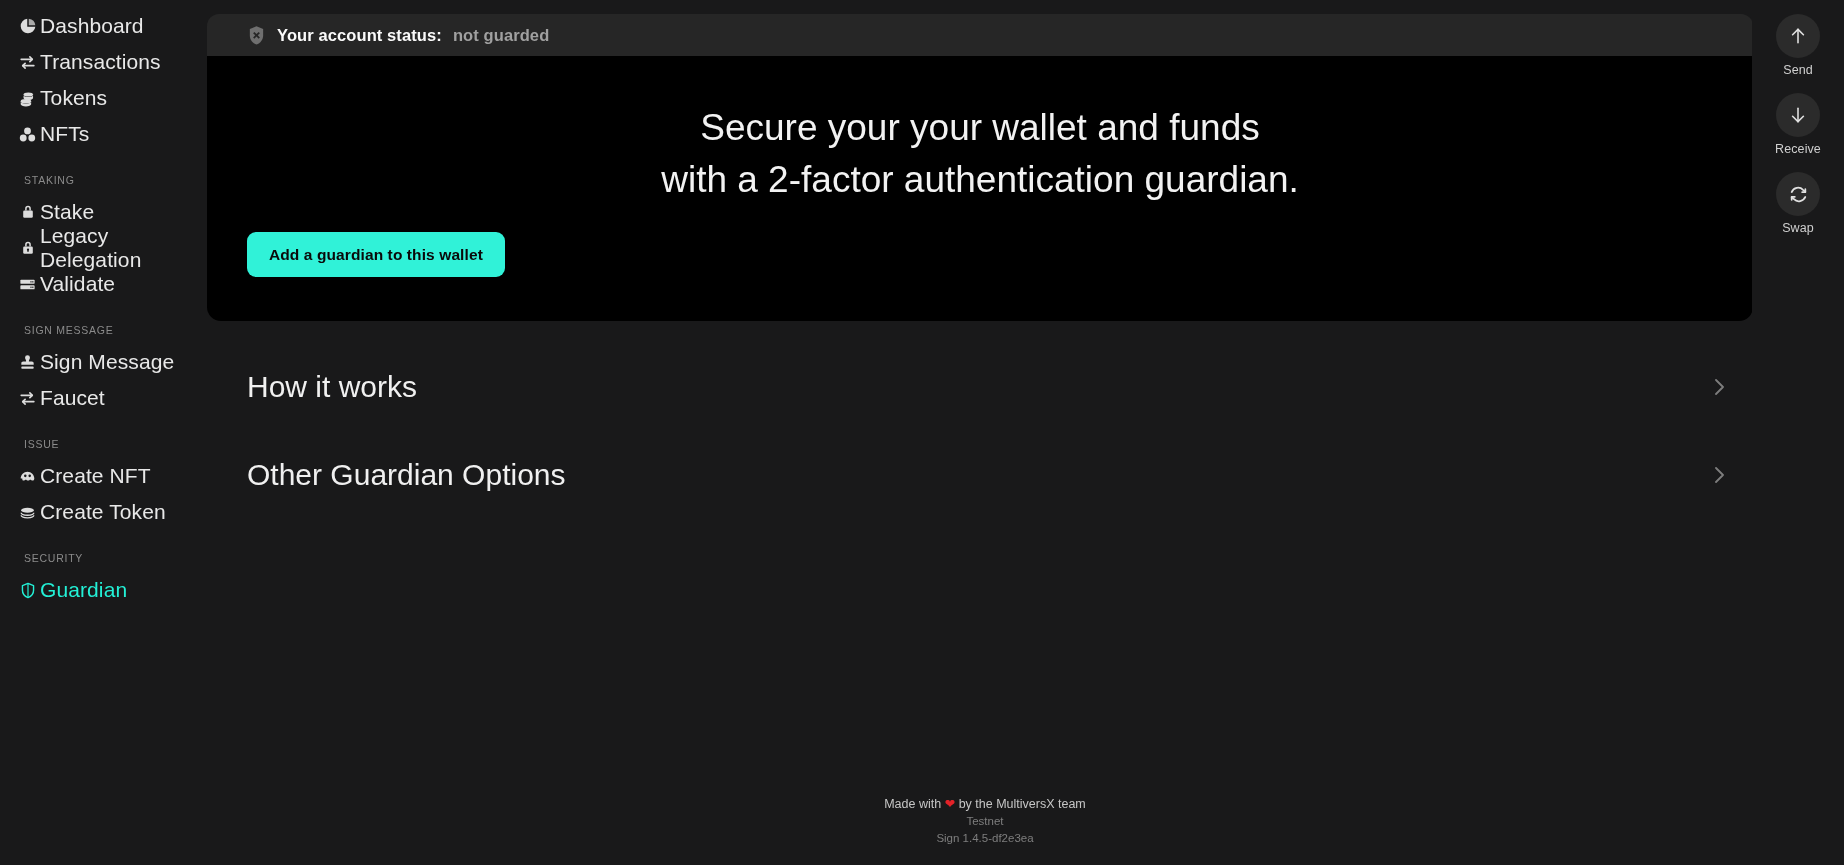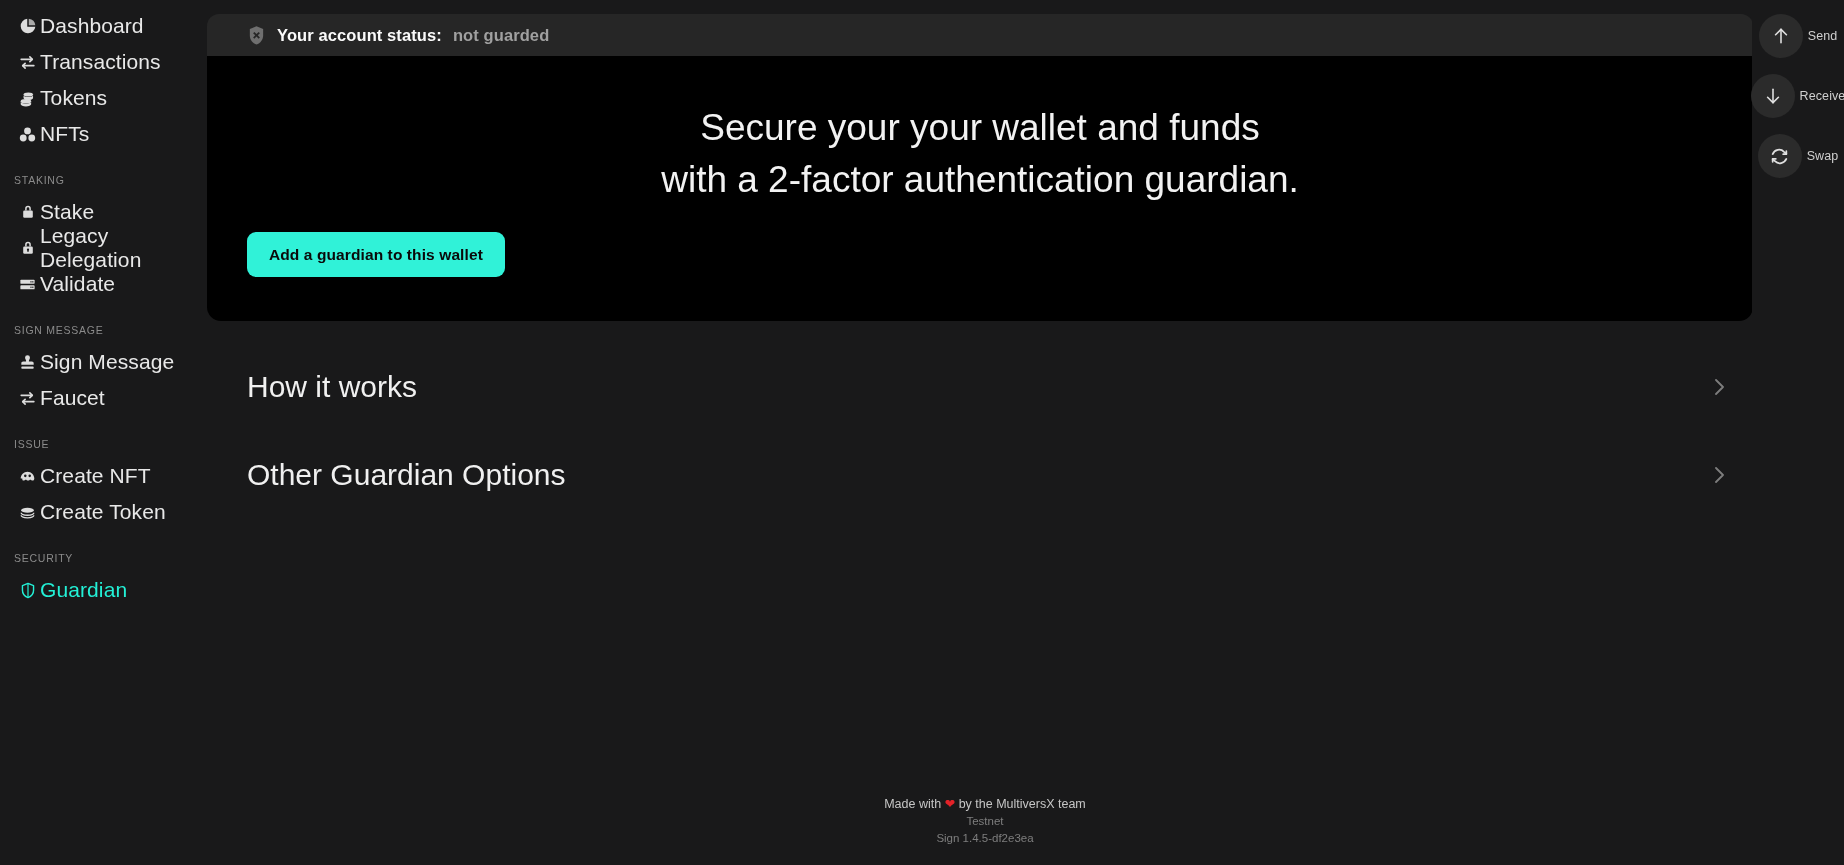--- a/index.html
+++ b/index.html
@@ -38,21 +38,21 @@
     user-select:none;
   }
   .nav-item .ico {
     width:19px; height:19px;
     display:flex; align-items:center; justify-content:center;
     flex:0 0 19px;
   }
   .nav-item .ico svg { display:block; }
   .nav-item.active { color:#23f0d6; }
   .nav-group {
-    padding-left:14px;
+    padding-left:24px;
     font-size:10.5px;
     letter-spacing:.75px;
     color:#8b8b8b;
     text-transform:uppercase;
     margin-top:22px;
     margin-bottom:8px;
   }
 
   
   .main {
@@ -149,20 +149,21 @@
     display:flex;
     flex-direction:column;
     align-items:center;
     gap:16px;
     background:#19191a;
     position:relative;
     z-index:2;
   }
   .rail-btn {
     display:flex;
+    flex-direction:column;
     align-items:center;
     gap:5px;
     cursor:pointer;
     user-select:none;
   }
   .rail-circle {
     width:44px; height:44px;
     border-radius:50%;
     background:#2b2b2b;
     display:flex;

